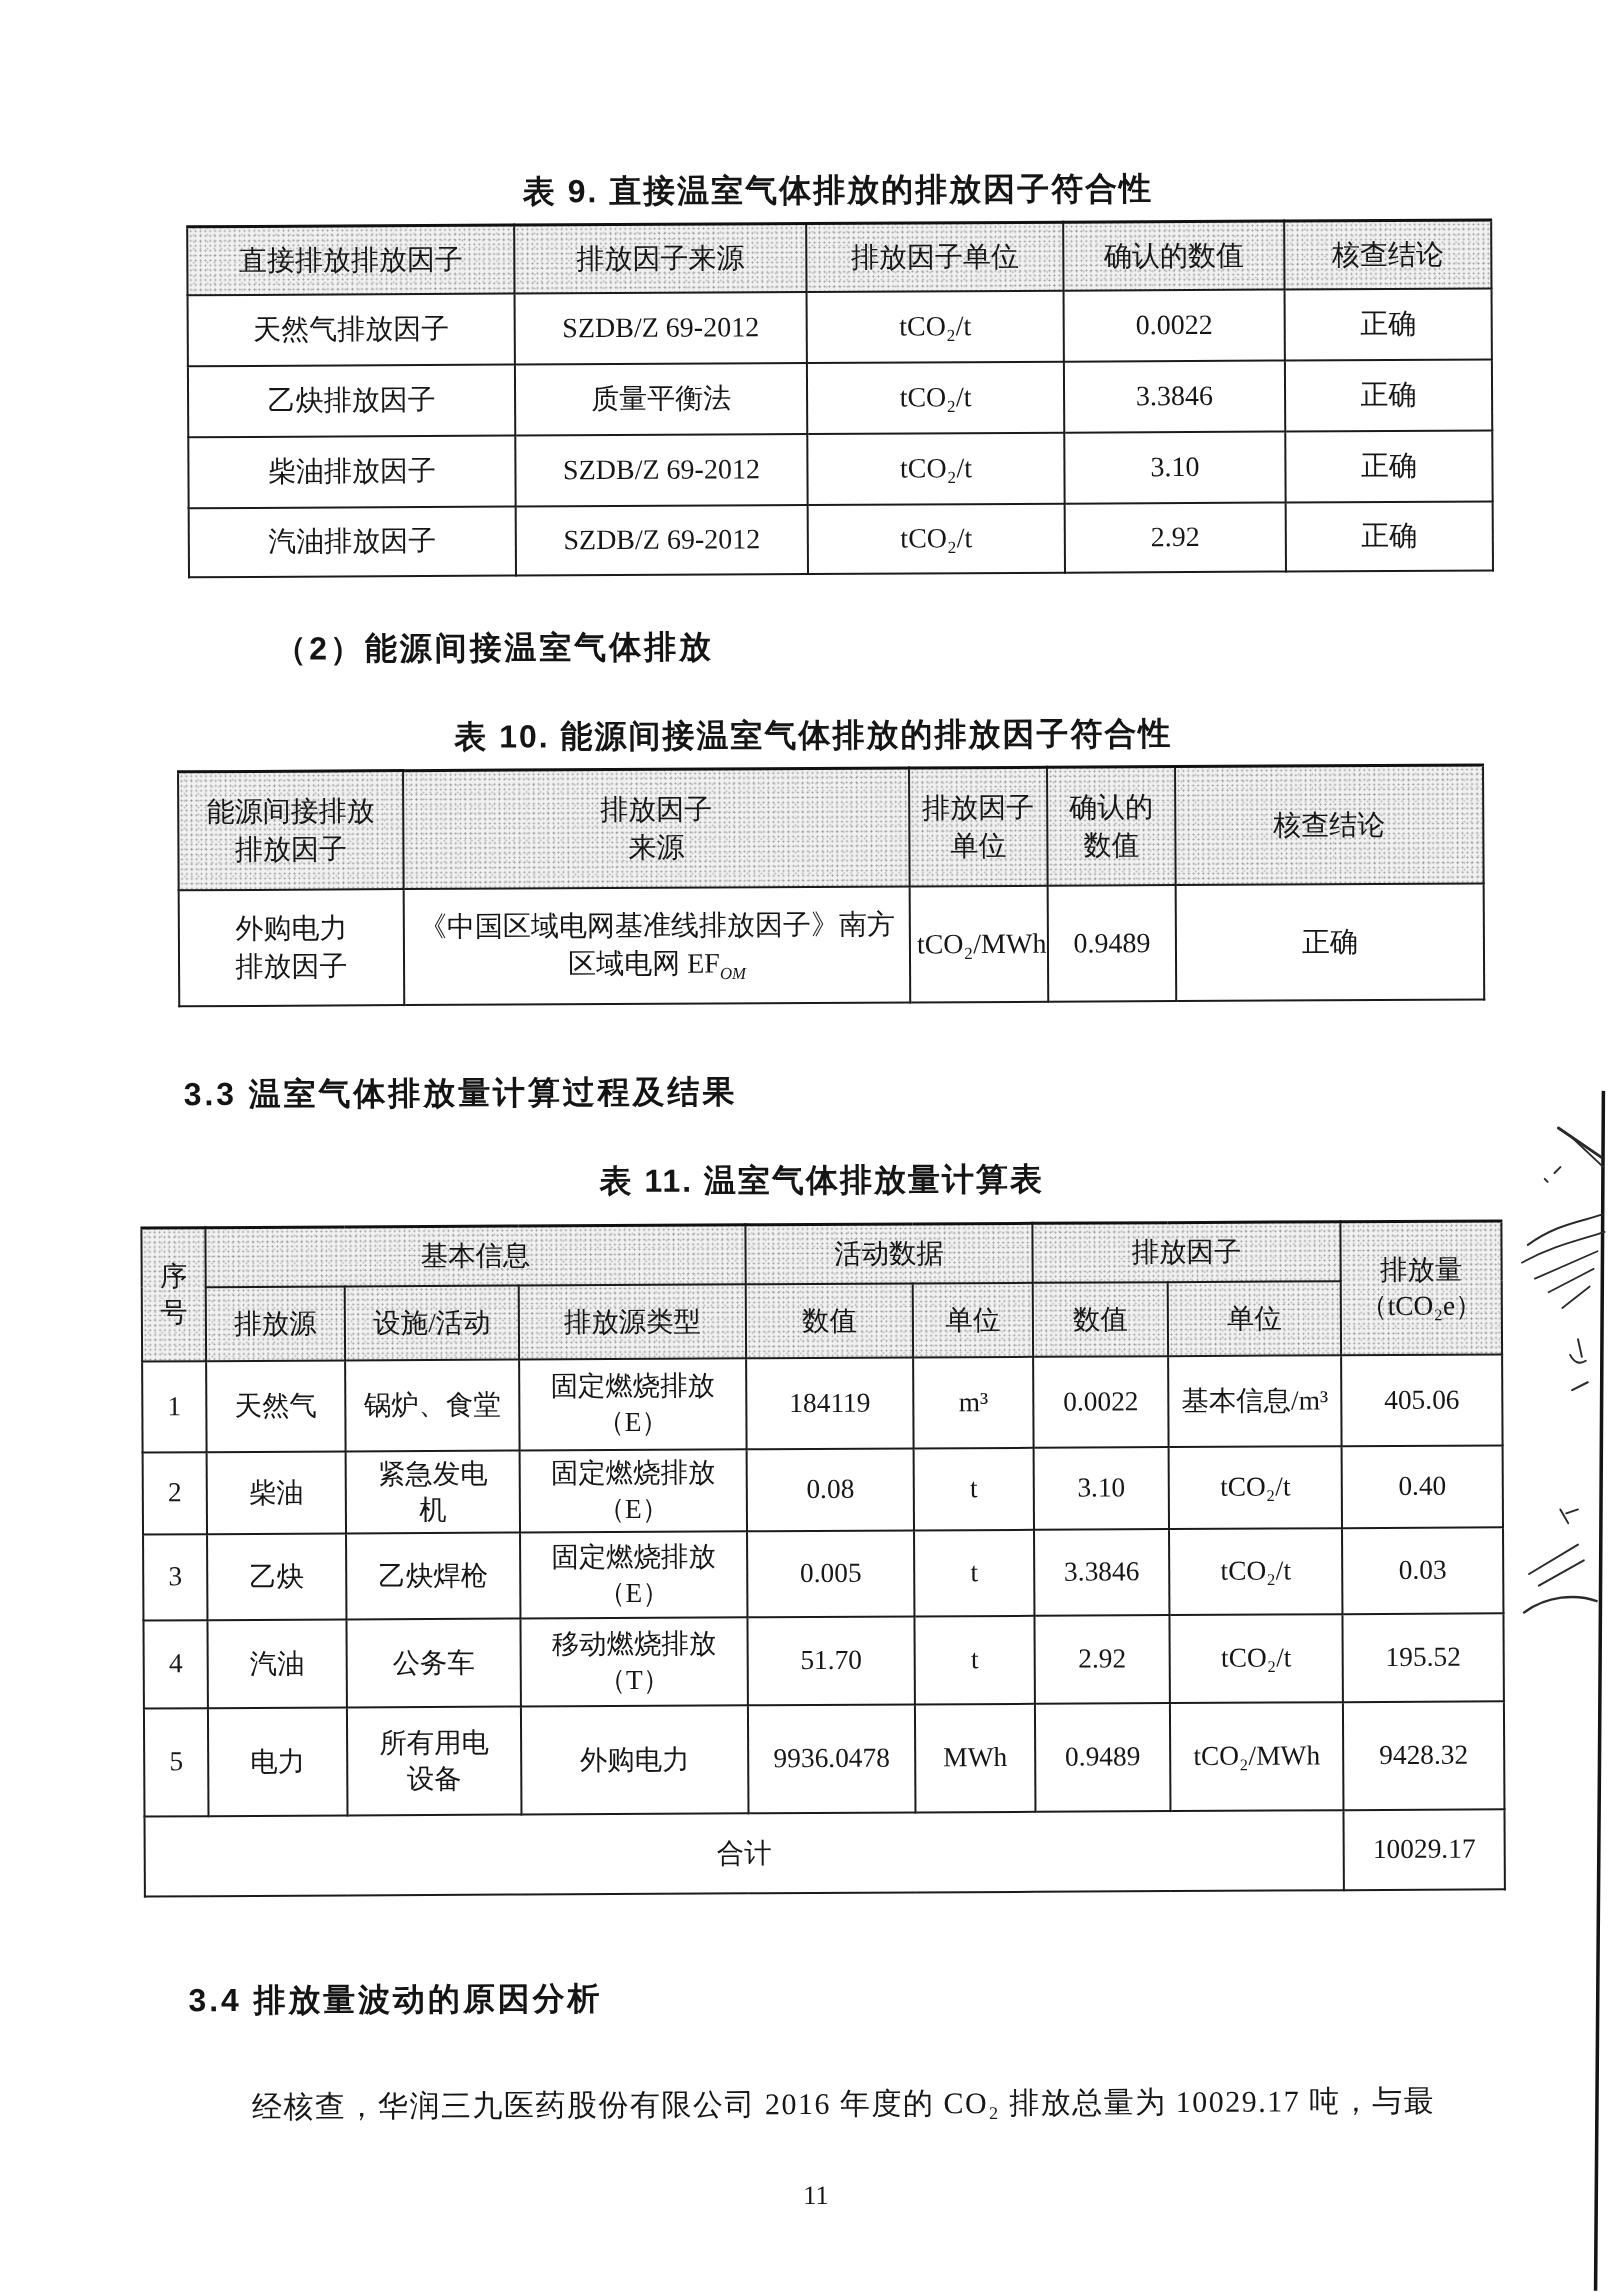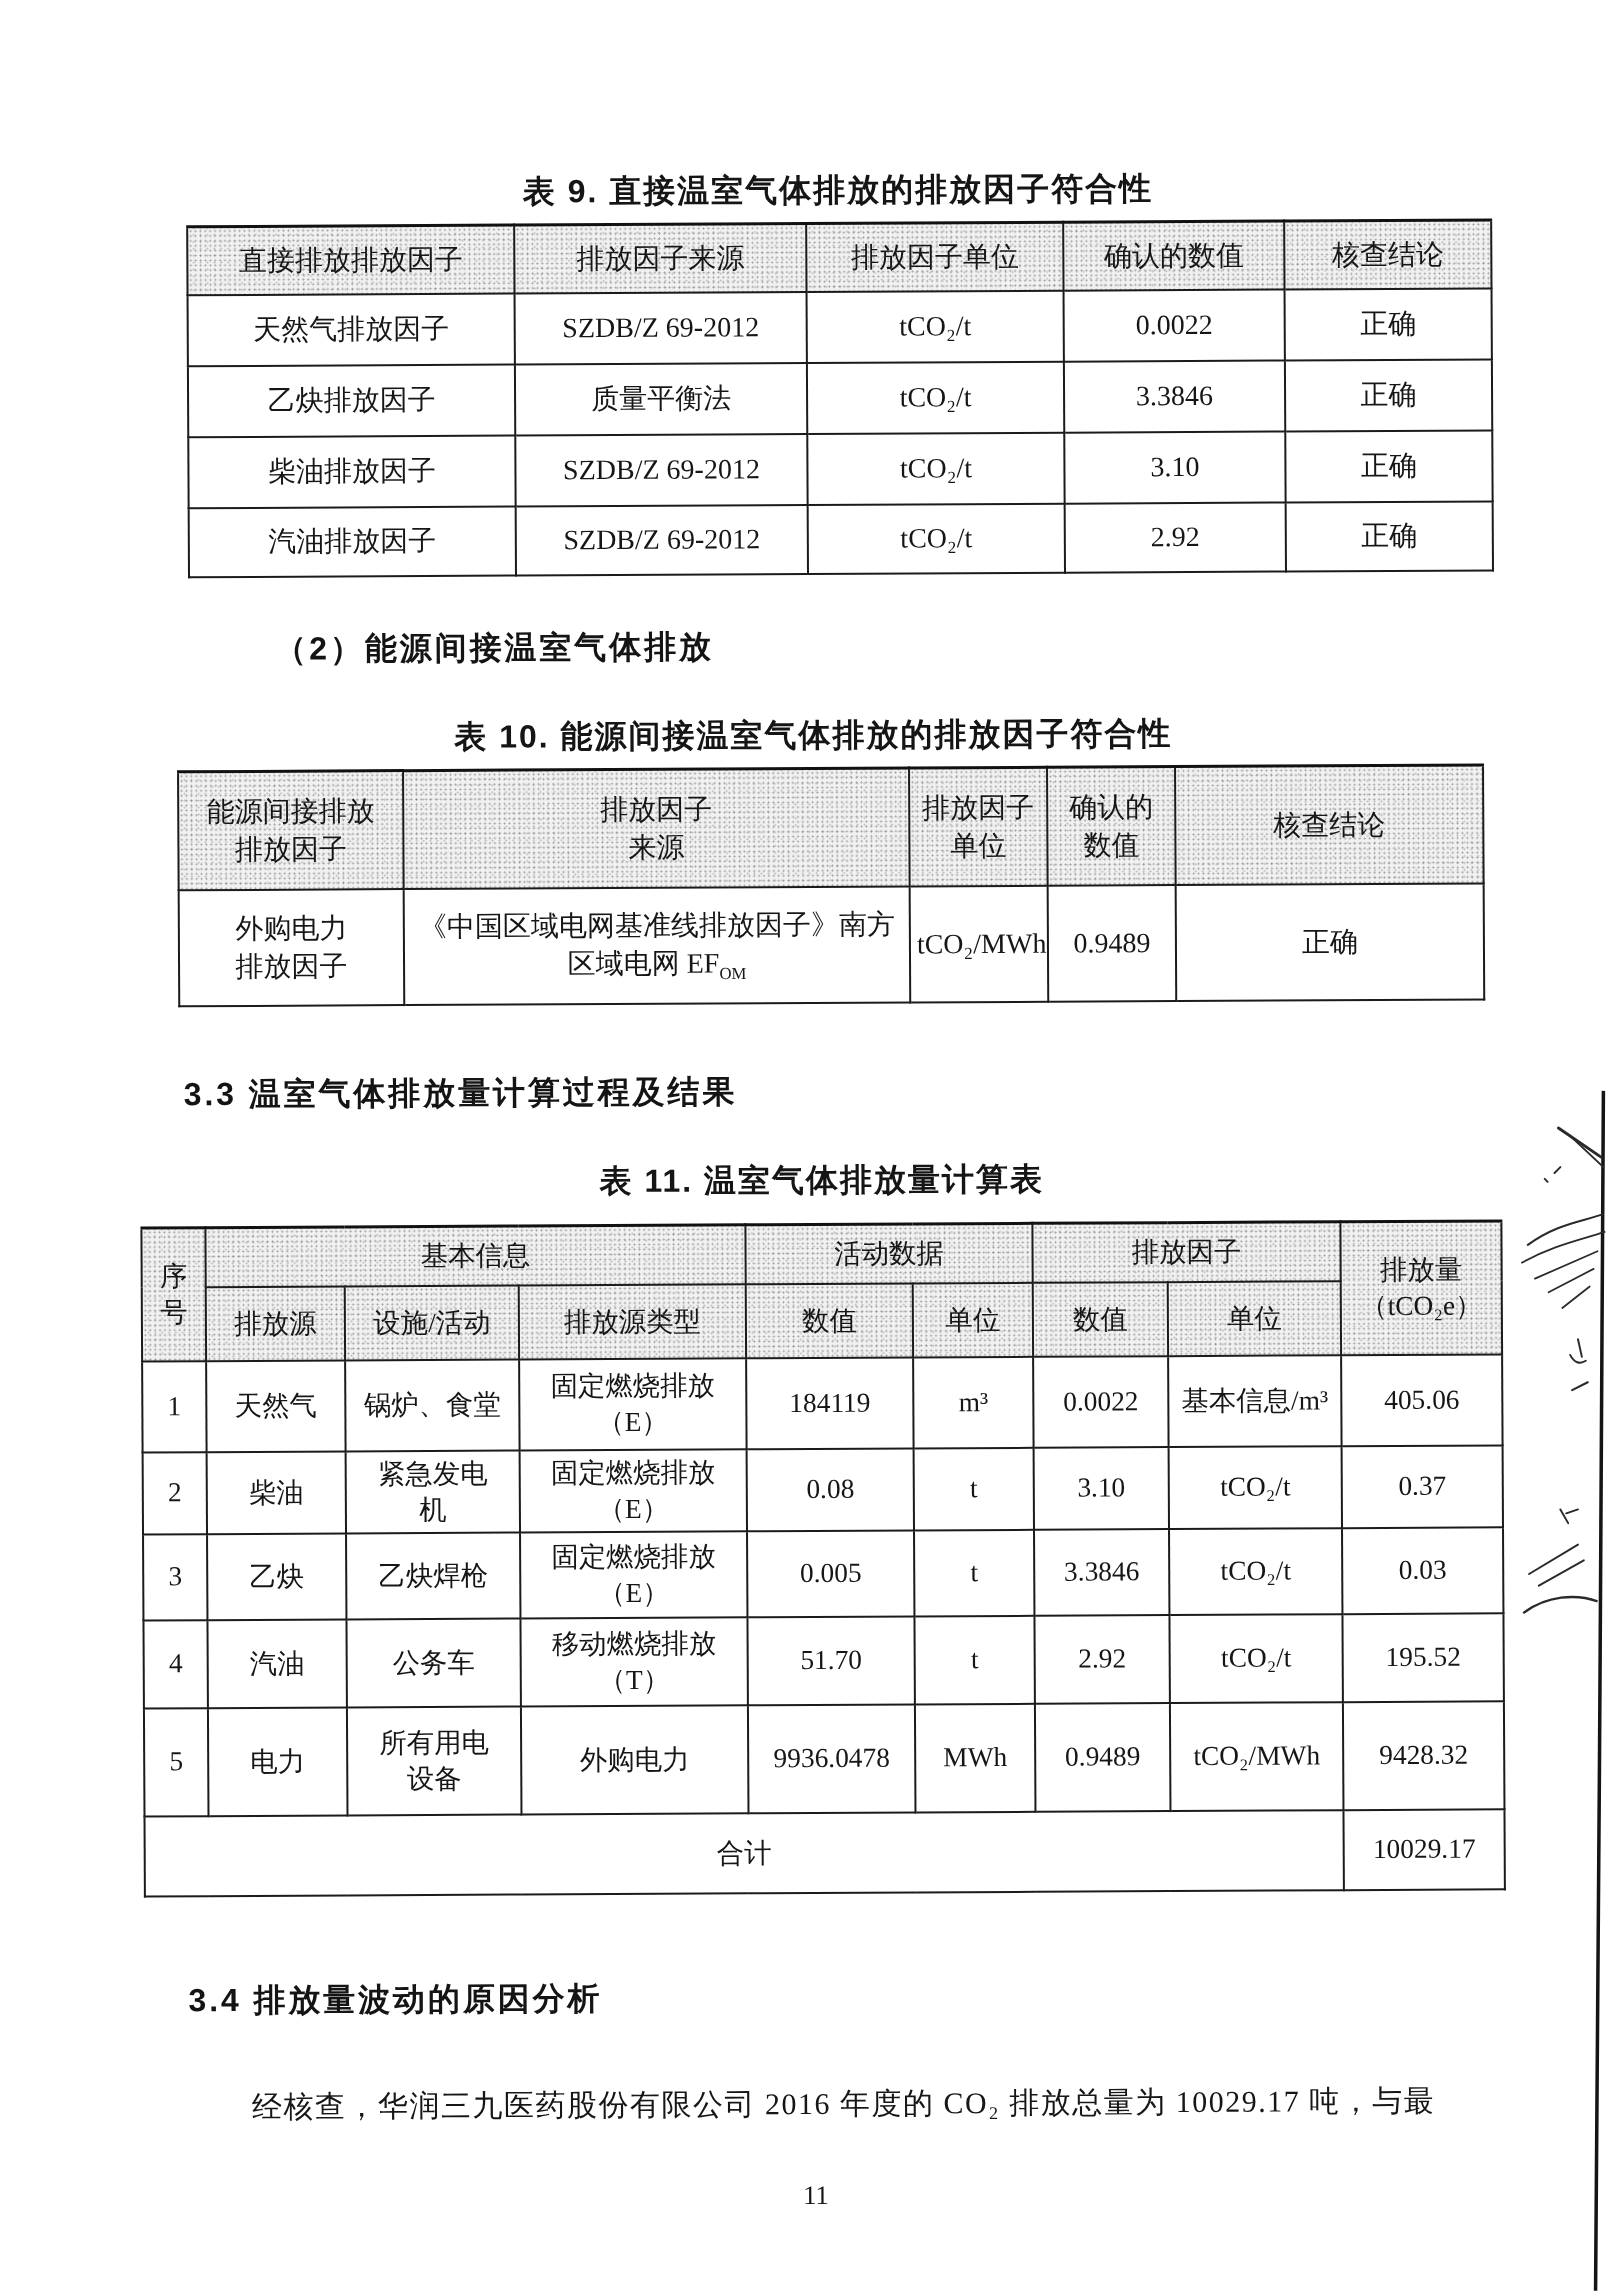--- a/index.html
+++ b/index.html
@@ -35,21 +35,21 @@
       radial-gradient(rgba(70,70,70,.45) 0.9px, transparent 1.1px),
       radial-gradient(rgba(70,70,70,.30) 0.9px, transparent 1.1px);
     background-size:4.9px 4.9px,6.9px 6.9px;
     background-position:0 0,2px 2.9px;
   }
   .t9 th,.t9 td,.t10 th,.t10 td{font-size:28px;}
   .t11 th,.t11 td{font-size:27.4px;}
   .para{position:absolute;font-size:30px;letter-spacing:1.5px;color:#161616;line-height:47px;}
   .pageno{position:absolute;width:1621px;text-align:center;font-size:26.5px;color:#161616;}
   .edge-svg{position:absolute;pointer-events:none;}
-  sub{font-size:60%;}
+  sub{font-size:60%;font-style:italic;}
 </style>
 </head>
 <body>
 
 <div class="content">
 
   <div class="tbl-title" style="left:191px;top:169px;width:1304px;">表 9. 直接温室气体排放的排放因子符合性</div>
 
   <table class="doc-table t9" style="left:191px;top:222px;width:1304px;">
     <colgroup>
@@ -184,21 +184,21 @@
       <td>2</td>
       <td>柴油</td>
       <td>紧急发电
 机</td>
       <td>固定燃烧排放
 （E）</td>
       <td>0.08</td>
       <td>t</td>
       <td>3.10</td>
       <td>tCO₂/t</td>
-      <td>0.37</td>
+      <td>0.40</td>
     </tr>
     <tr style="height:86px;">
       <td>3</td>
       <td>乙炔</td>
       <td>乙炔焊枪</td>
       <td>固定燃烧排放
 （E）</td>
       <td>0.005</td>
       <td>t</td>
       <td>3.3846</td>

